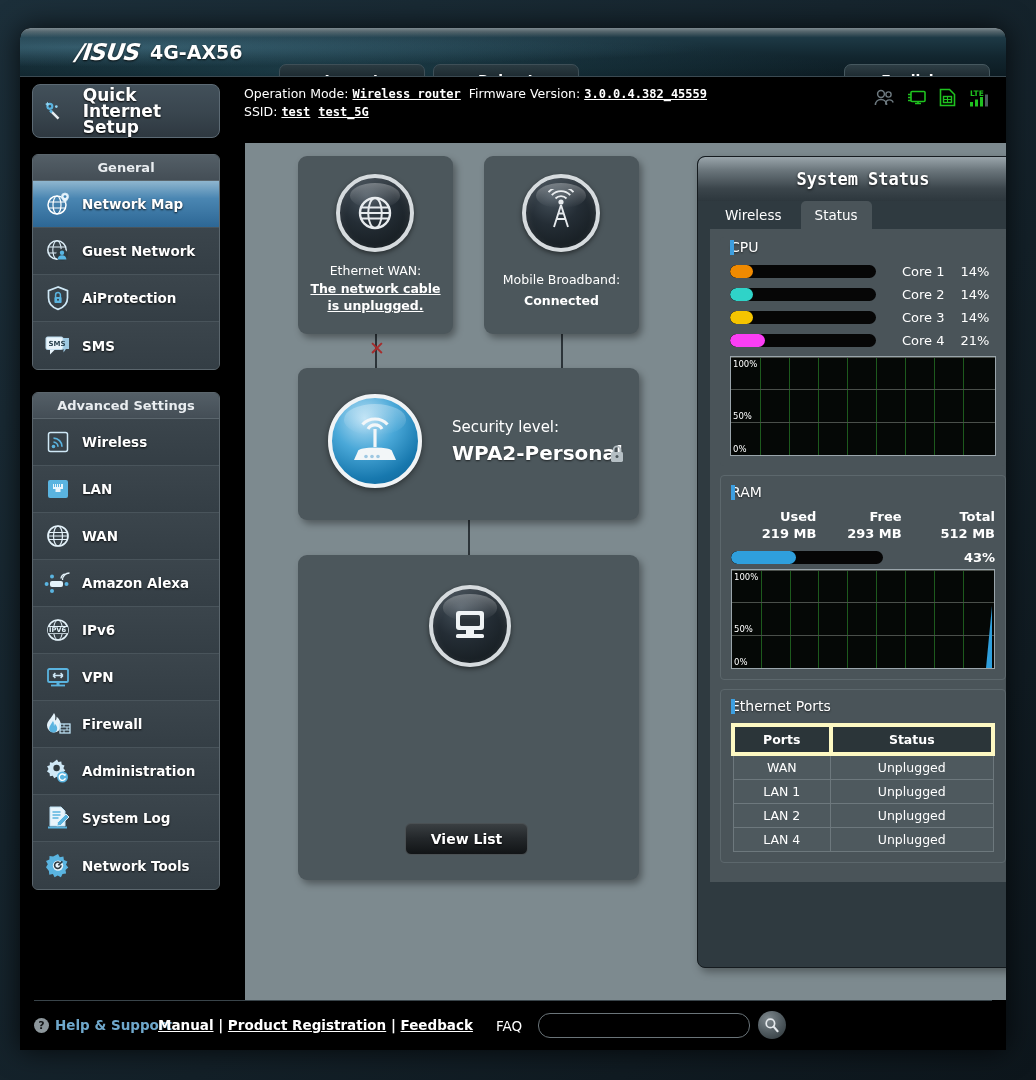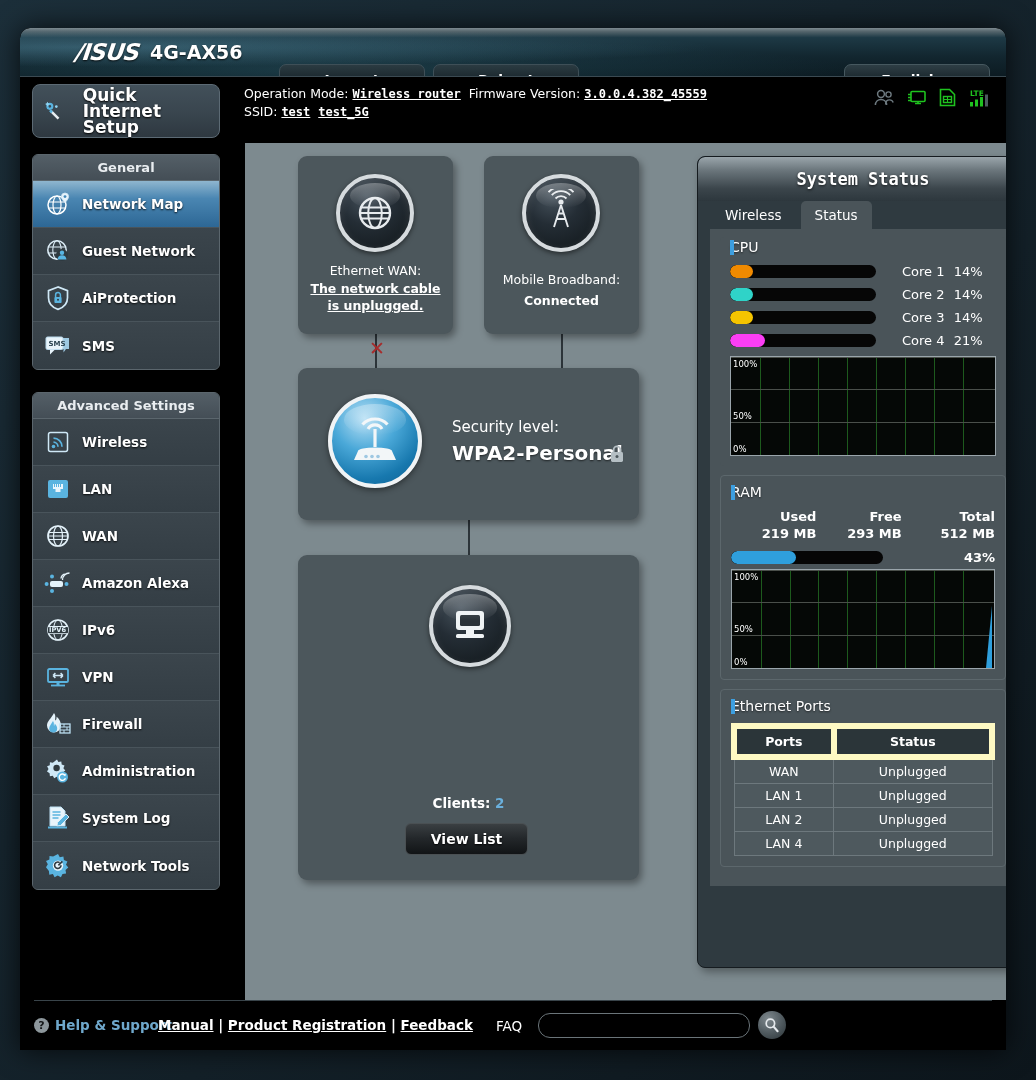--- a/index.html
+++ b/index.html
@@ -271,21 +271,21 @@
   .core-row { display: flex; align-items: center; margin-bottom: 8px; }
   .bar {
     width: 152px; height: 13px; background: #060606;
     border-radius: 7px; overflow: hidden; position: relative;
   }
   .bar .fill { height: 100%; border-radius: 7px; }
   .core-name {
     margin-left: 26px; color: #fff; font-size: 13px; width: 54px;
   }
   .core-pct {
-    color: #fff; font-size: 13px; width: 44px; text-align: left;
+    color: #fff; font-size: 13px; width: 44px; text-align: center;
   }
 
   .graph {
     position: relative; height: 100px; background: #050806;
     border: 1px solid #9aa5ab; margin-top: 4px; overflow: hidden;
   }
   .gl-v { position: absolute; top: 0; bottom: 0; width: 1px; background: #1d5a1d; }
   .gl-h { position: absolute; left: 0; right: 0; height: 1px; background: #4a4f4a; }
   .g-lab {
     position: absolute; left: 2px; color: #fff; font-size: 8.5px;
@@ -306,21 +306,21 @@
   .ram-barrow { display: flex; align-items: center; margin-top: 9px; }
   .ram-barrow .pct {
     flex: 1; text-align: right; color: #fff; font-size: 13px; font-weight: bold;
   }
 
   table.ports {
     width: 100%; border-collapse: collapse; margin-top: 2px;
   }
   table.ports th {
     background: #2b3539; color: #fff; font-size: 12.5px; font-weight: bold;
-    padding: 5px 0; border: 6px solid #fef9c3;
+    padding: 5px 0; border: 4px solid #fef9c3;
   }
   table.ports td {
     background: #4e595e; color: #fff; font-size: 12.5px;
     padding: 4px 0; text-align: center; border: 1px solid #6d787d;
   }
 
   
   .sb {
     position: absolute; right: 2px; top: 44px; width: 15px; height: 750px;
     background: #dfe2e4; border: 1px solid #8d969b;
@@ -700,24 +700,20 @@
 
       <div class="node" id="node-client">
         <div class="circ circ-dark" style="left:131px; top:30px; width:82px; height:82px;">
           <div class="gloss"></div>
           <svg width="46" height="42" viewBox="0 0 46 42">
             <rect x="9" y="6" width="28" height="19" rx="3" fill="#eff3f5"></rect>
             <rect x="13" y="10" width="20" height="11" rx="1.5" fill="#2a3238"></rect>
             <rect x="19" y="25" width="8" height="4" fill="#eff3f5"></rect>
             <rect x="9" y="29" width="28" height="4" rx="1.6" fill="#eff3f5"></rect>
           </svg>
-        </div>
-        <div class="clients-txt">
-          <span>Clients:</span>
-          <span class="num">2</span>
         </div>
         <div class="viewlist">View List</div>
       </div>
 
       <div class="sspanel">
         <div class="ss-head">System Status</div>
 
         <div class="ss-tabs">
           <div class="ss-tab">Wireless</div>
           <div class="ss-tab active">Status</div>

